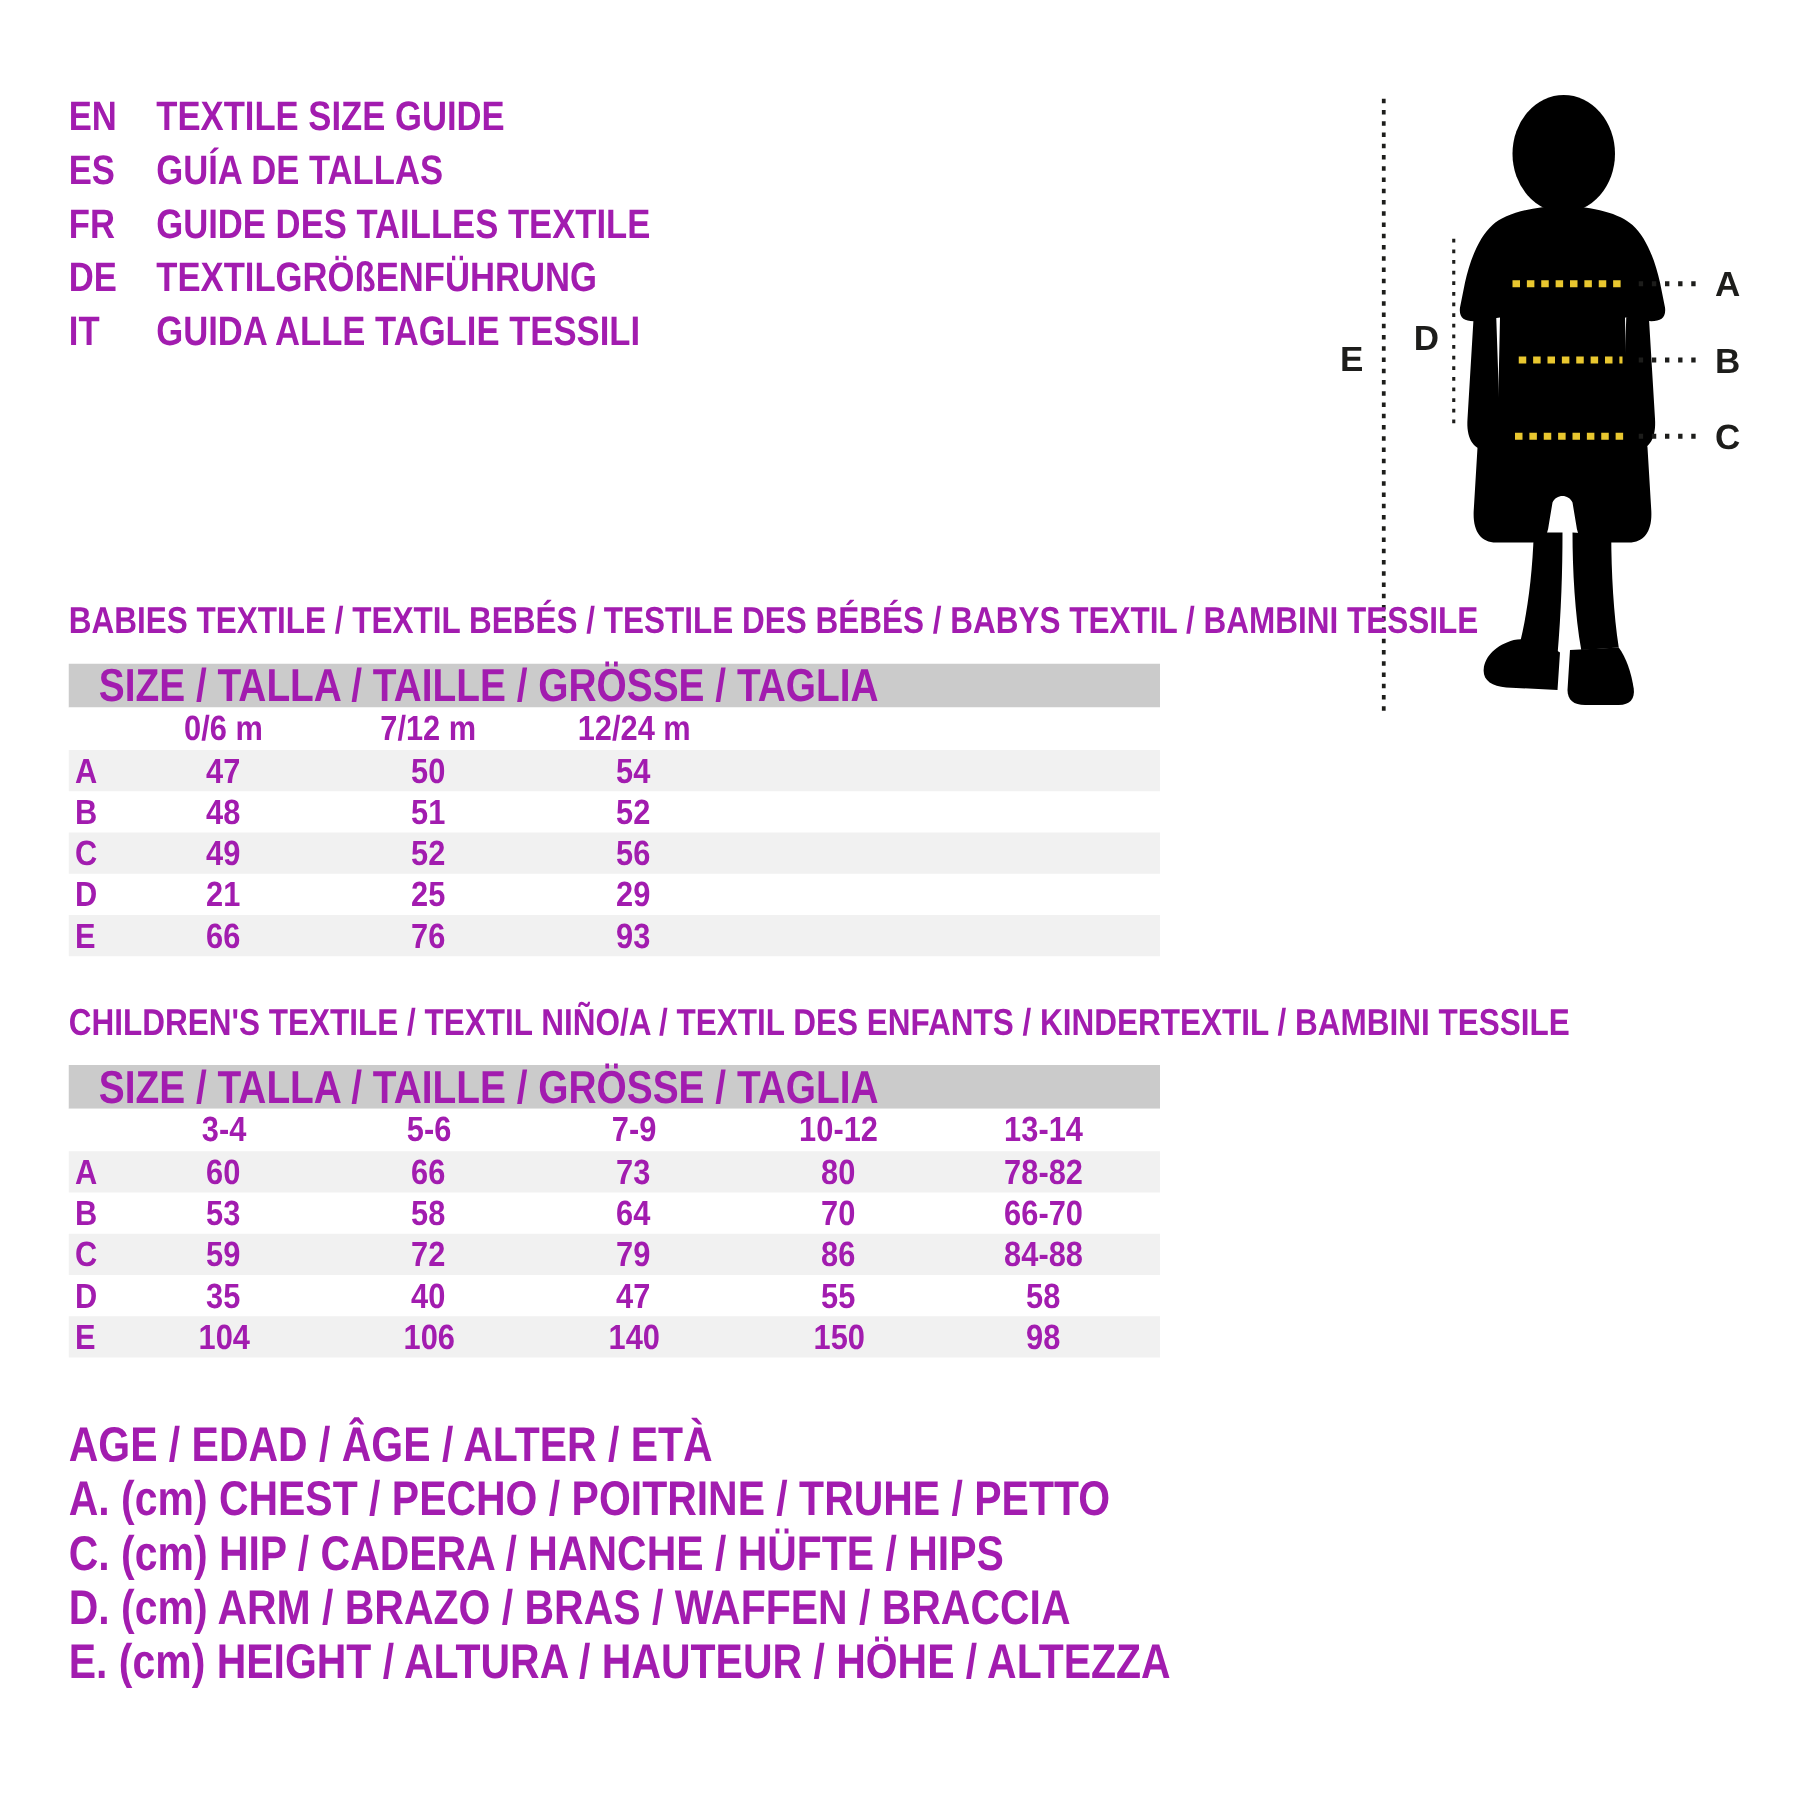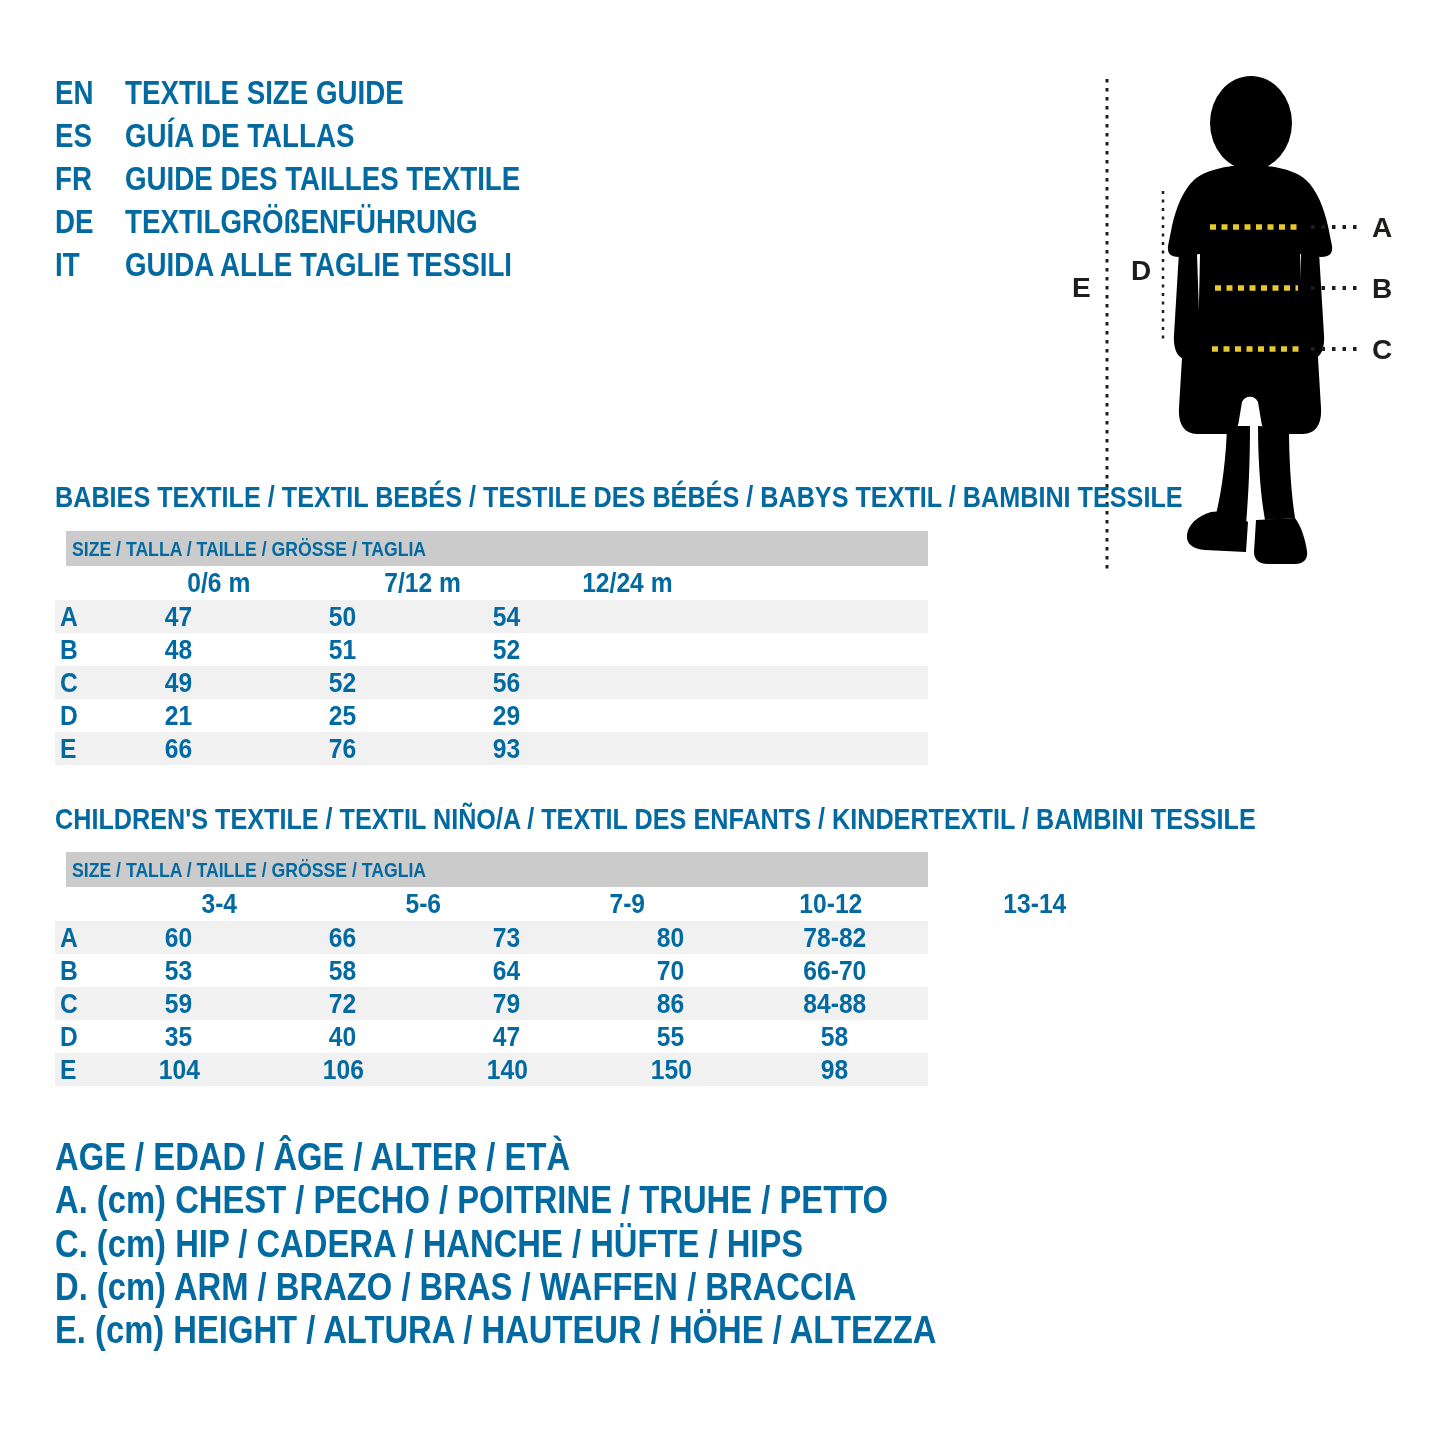--- a/index.html
+++ b/index.html
@@ -1,35 +1,35 @@
 <!DOCTYPE html>
 <html><head>
 <meta charset="utf-8">
 <style>
   html,body{margin:0;padding:0;background:#fff;}
   .page{
     position:relative;width:1445px;height:1445px;background:#ffffff;
-    font-family:"Liberation Sans",sans-serif;color:#0369a1;overflow:hidden;
+    font-family:"Liberation Sans",sans-serif;color:#a21caf;overflow:hidden;
   }
   .cond{display:inline-block;transform:scaleX(0.84);transform-origin:0 50%;white-space:nowrap;}
   .condc{display:inline-block;transform:scaleX(0.88);white-space:nowrap;}
 
   
   .lang-header{position:absolute;left:55px;top:71px;font-size:33px;font-weight:bold;line-height:43px;}
   .lang-row{display:flex;}
   .lang-code{width:70px;flex:0 0 70px;}
 
   
   .section-title{position:absolute;left:55px;font-size:30px;font-weight:bold;line-height:30px;white-space:nowrap;text-align:right;}
 
   
   .tbl{position:absolute;left:55px;width:873px;font-weight:bold;font-size:28px;}
-  .tbl-bar{height:35px;line-height:35px;background:#cbcbcb;padding-left:6px;box-sizing:border-box;font-size:21px;margin-left:11px;}
+  .tbl-bar{height:35px;line-height:35px;background:#cbcbcb;padding-left:24px;box-sizing:border-box;font-size:37px;}
   .trow{display:flex;align-items:center;height:33px;}
-  .trow.head{height:34px;background:#ffffff;gap:40px;}
+  .trow.head{height:34px;background:#ffffff;}
   .trow.striped{background:#f1f1f1;}
   .cell-label{flex:0 0 42px;width:42px;padding-left:5px;box-sizing:border-box;}
   .cell-val{flex:0 0 164px;width:164px;text-align:center;}
 
   
   .legend{position:absolute;left:55px;top:1135px;font-size:39px;font-weight:bold;line-height:43.3px;}
 
   
   .figure{position:absolute;left:1060px;top:60px;}
   .figure text{font-family:"Liberation Sans",sans-serif;font-weight:bold;font-size:28px;fill:#1d1d1b;}

